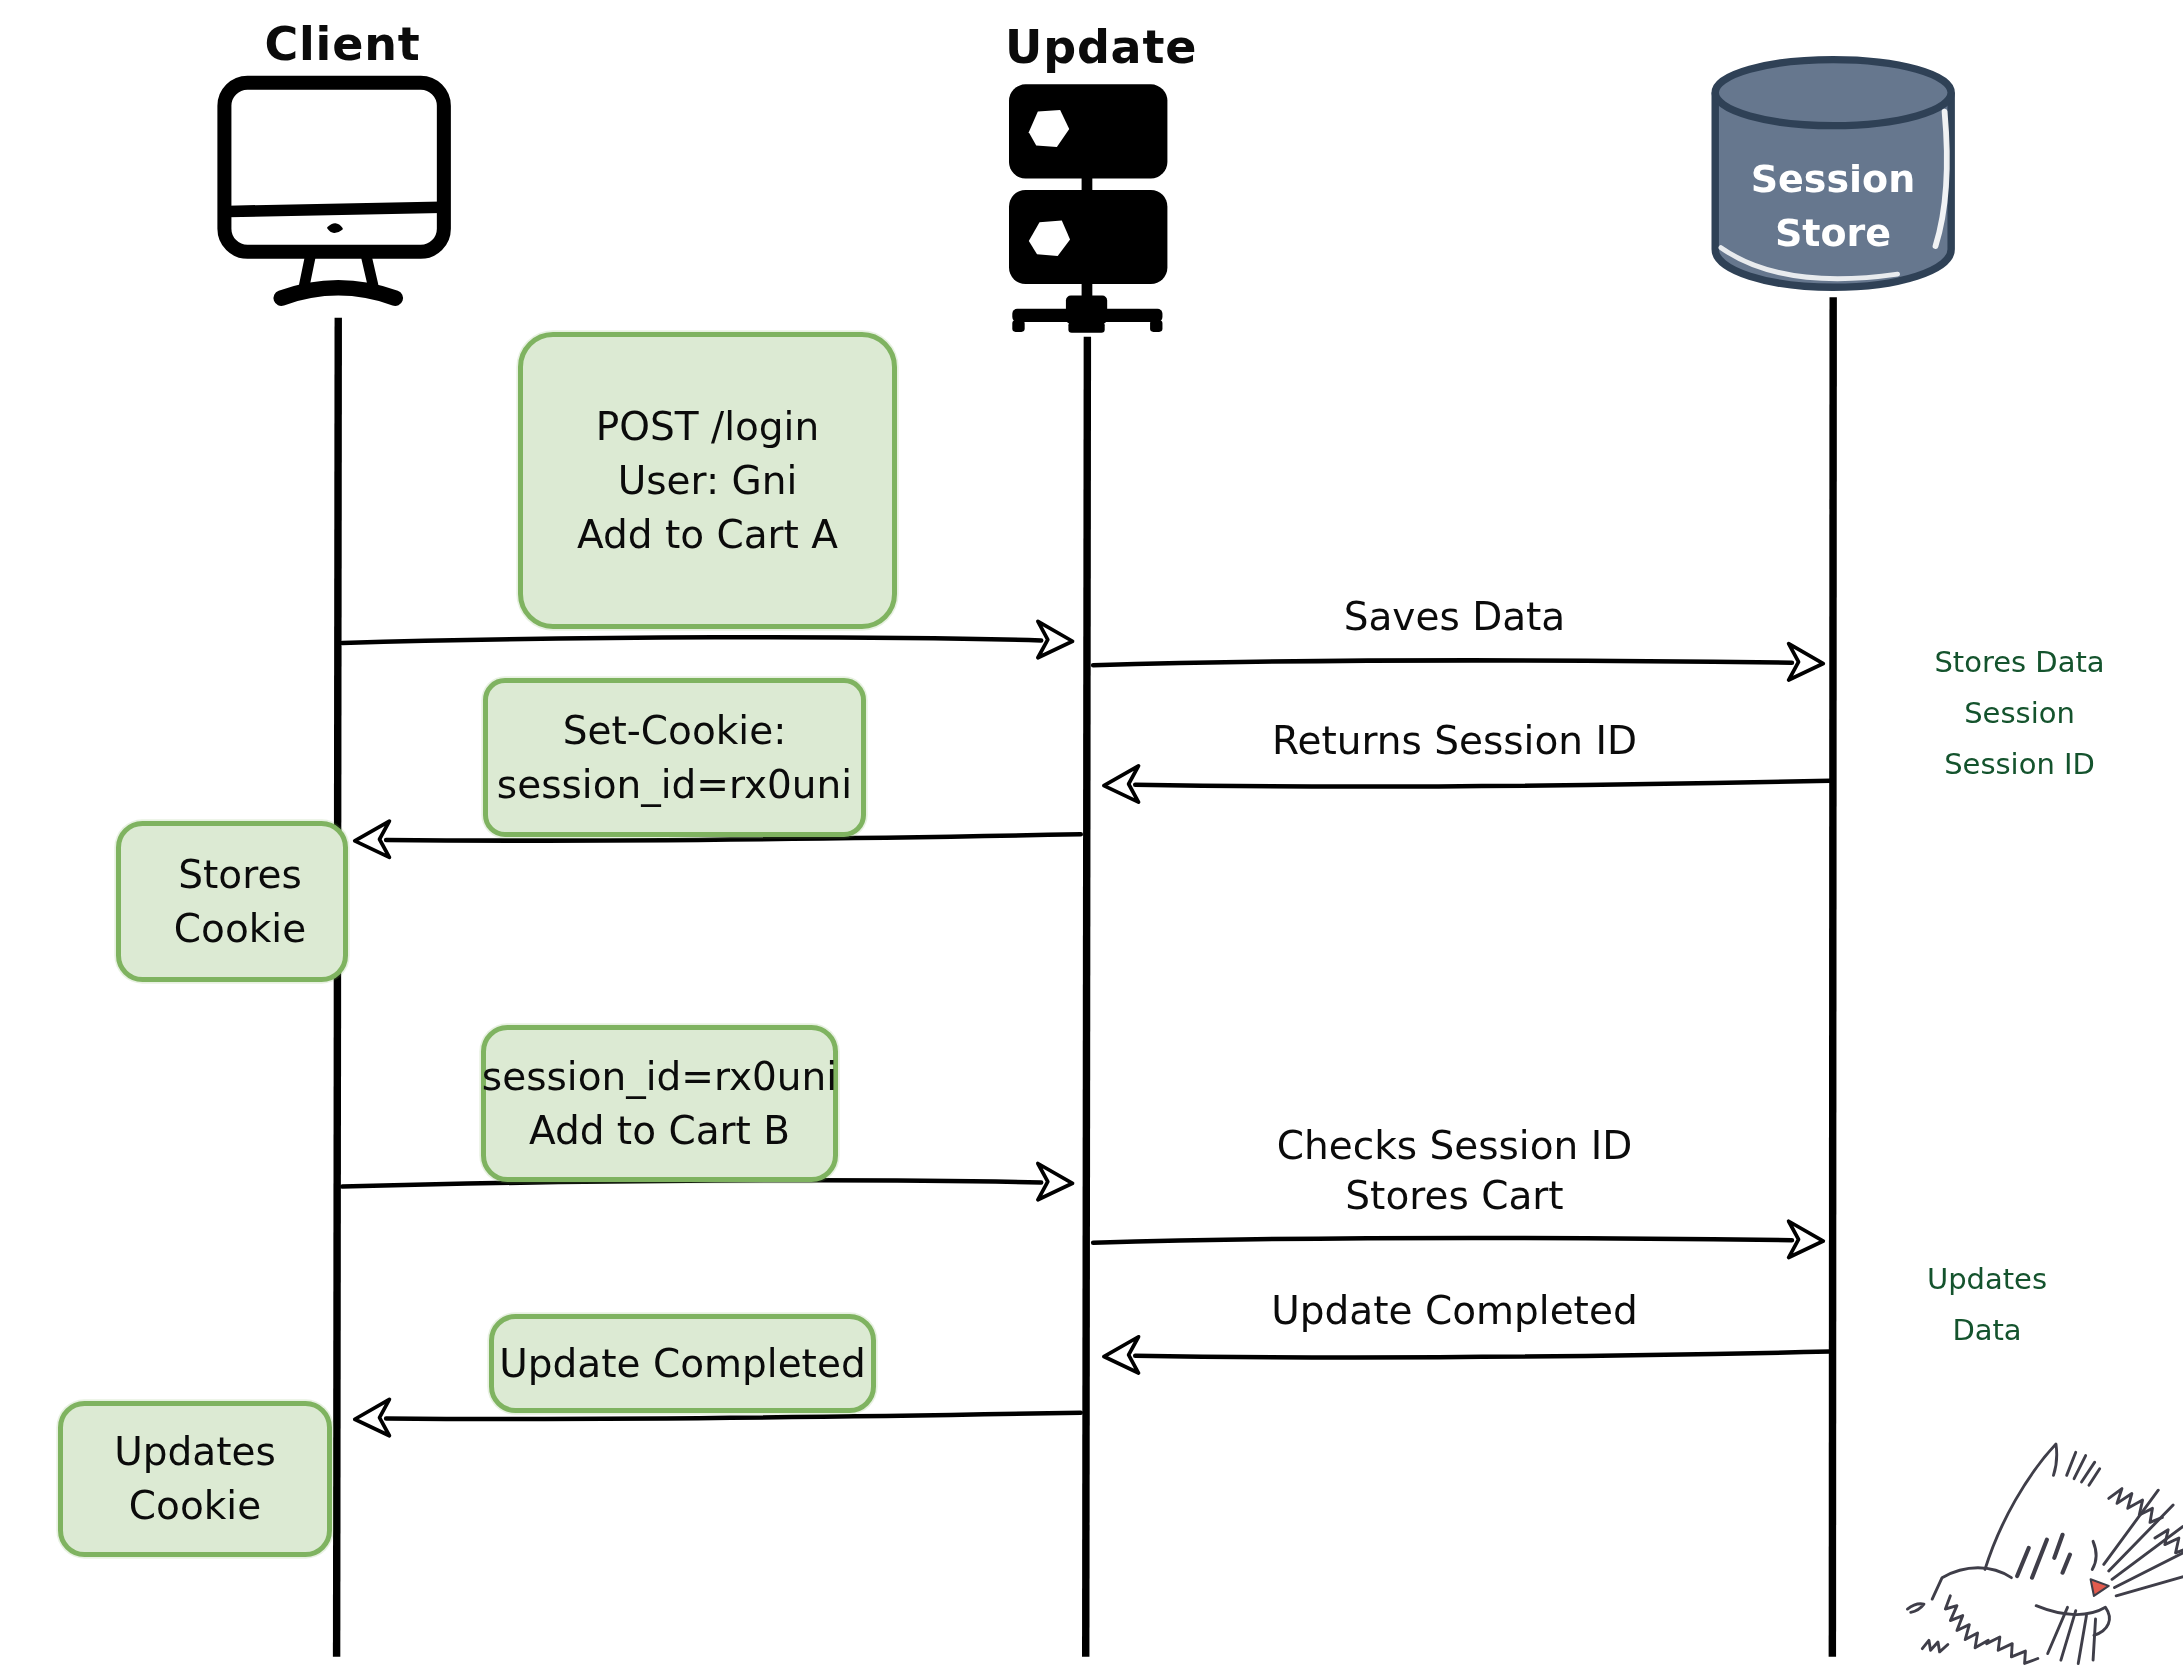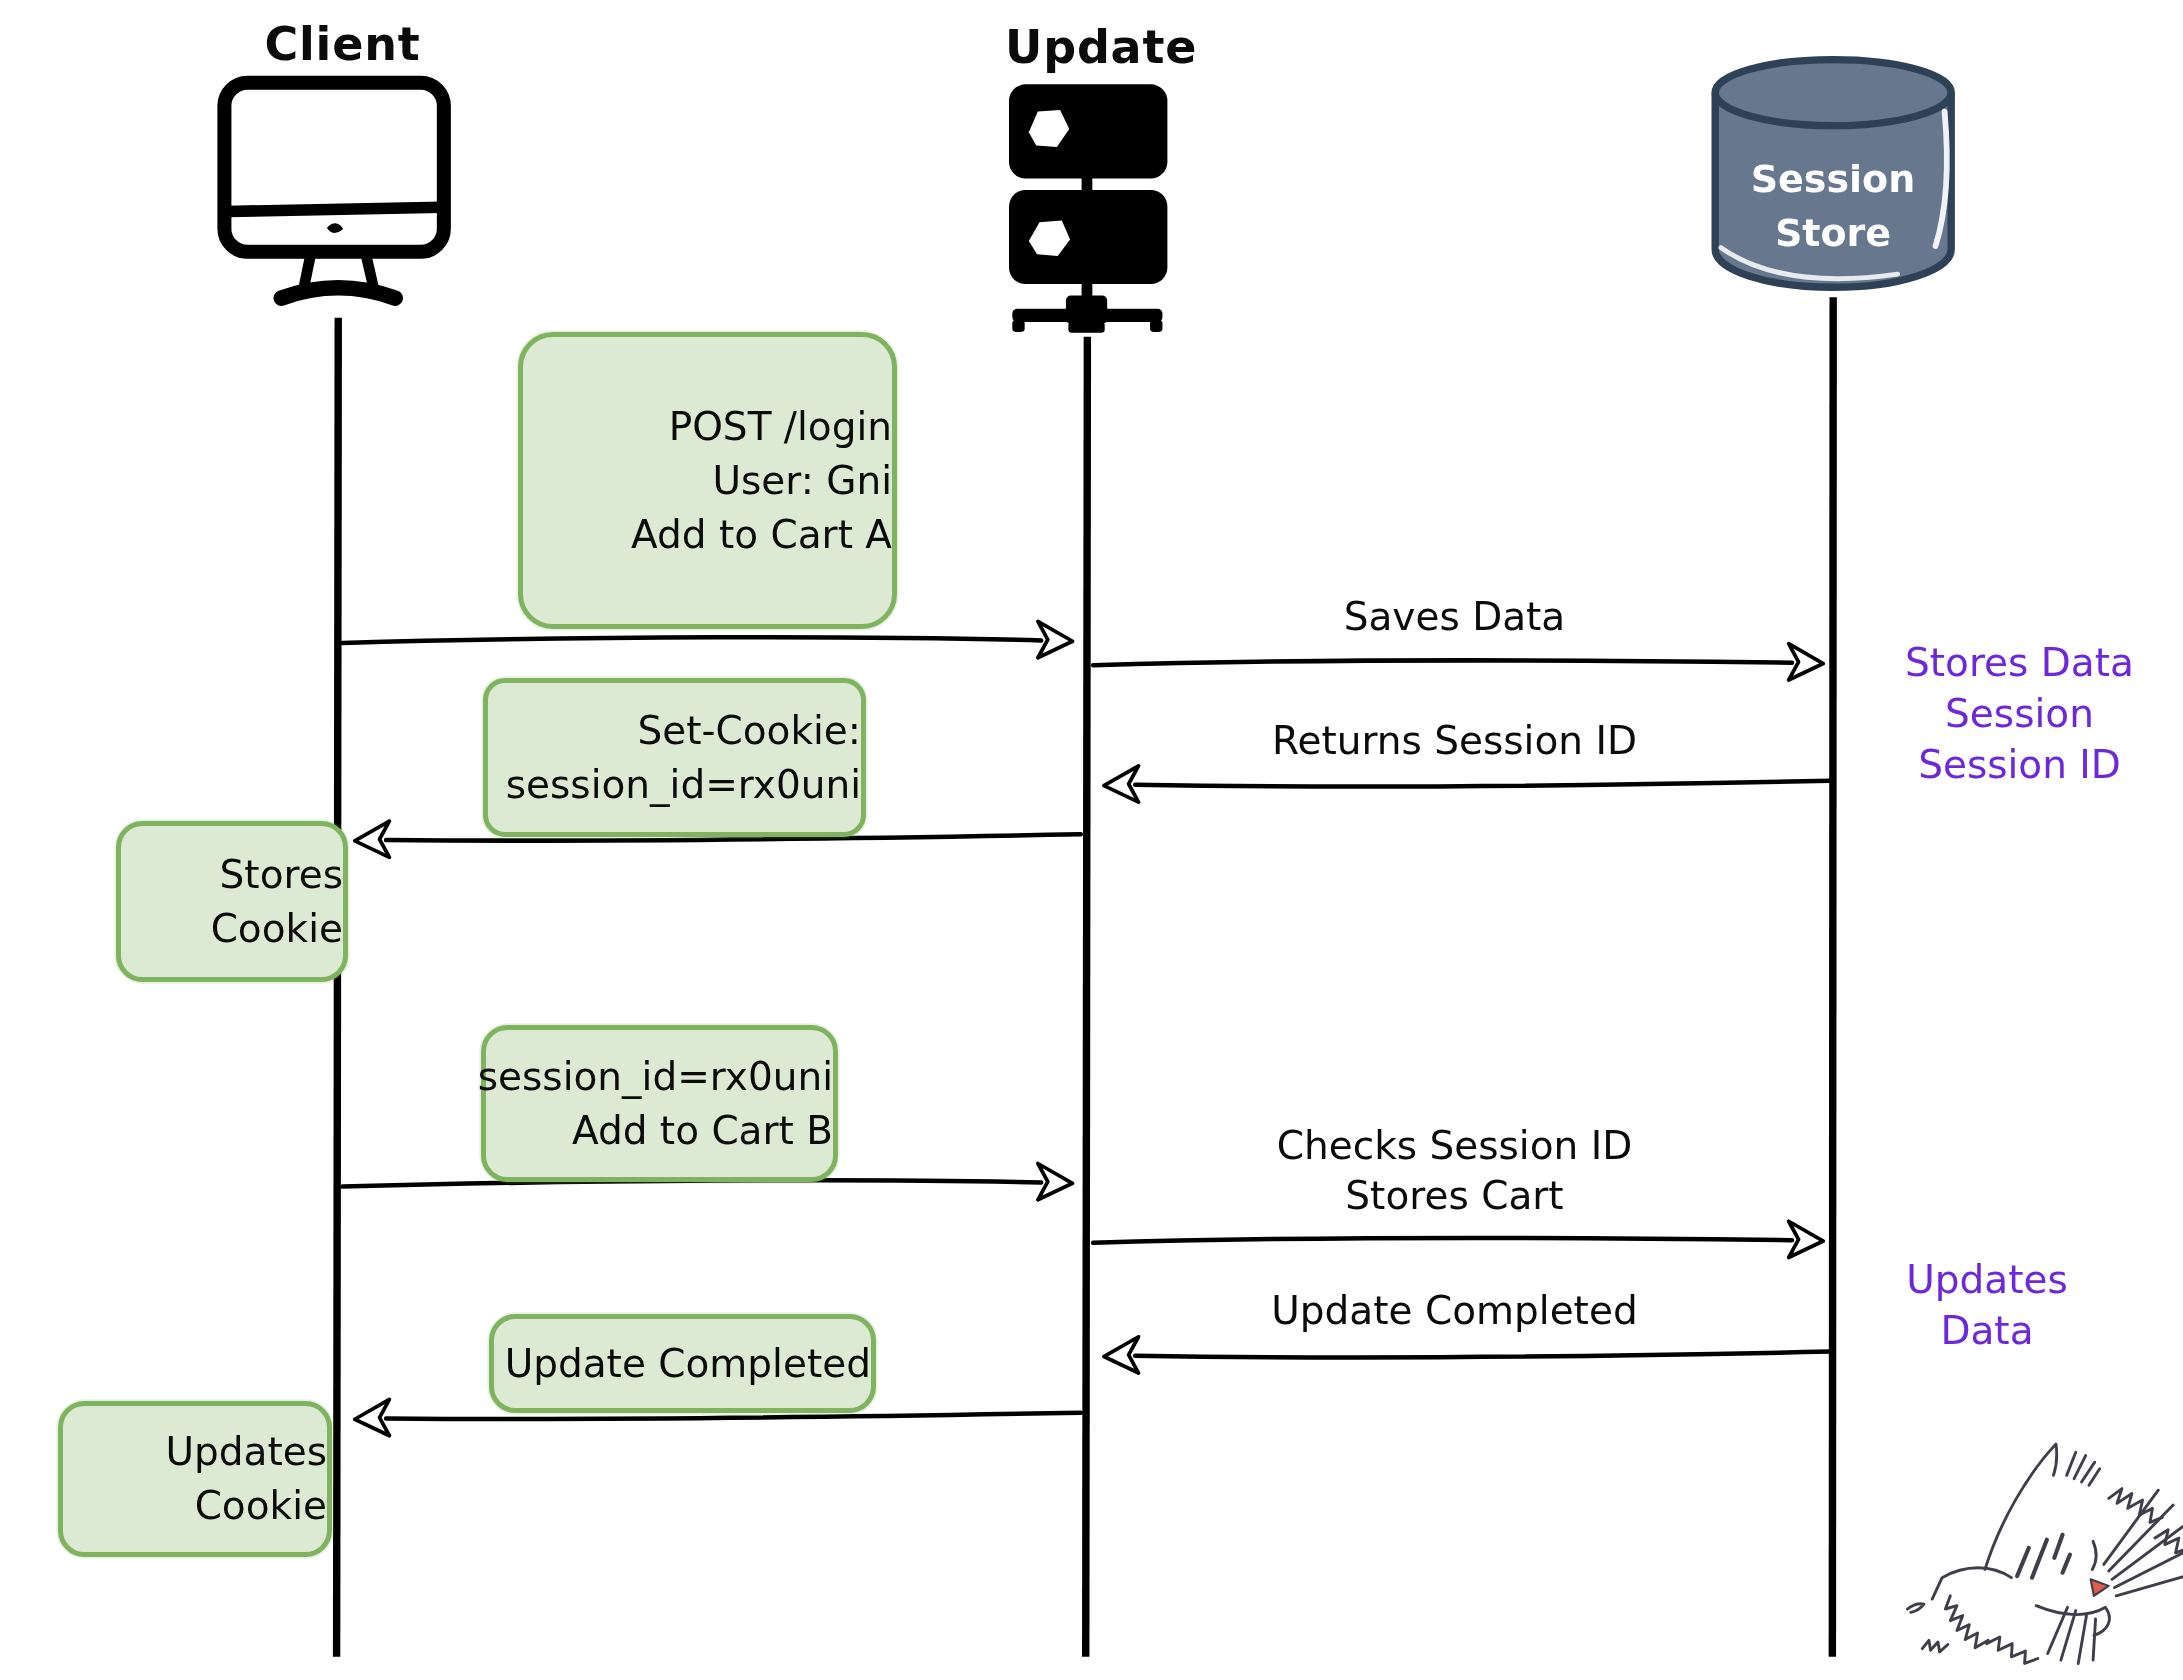--- a/index.html
+++ b/index.html
@@ -17,30 +17,30 @@
   .stage{position:relative;width:2183px;height:1681px;background:#ffffff;}
   .layer{position:absolute;left:0;top:0;width:2183px;height:1681px;}
 
   .participant{position:absolute;text-align:center;font-weight:700;
                font-size:46px;letter-spacing:0.8px;color:#0b0b0b;}
   .db-label{position:absolute;text-align:center;color:#ffffff;font-weight:700;
             font-size:38px;line-height:54px;}
   .db-label span{display:block;}
 
   .note{position:absolute;display:flex;flex-direction:column;justify-content:center;
-        align-items:flex-end;background:var(--note-fill);
+        align-items:center;background:var(--note-fill);
         border:5px solid var(--note-border);border-radius:26.4px;
         box-shadow:0 0 0 1.7px rgba(127,179,96,.18);
         font-size:39px;line-height:54px;text-align:center;color:#0b0b0b;}
   .note span{display:block;white-space:nowrap;}
   .note.big{border-radius:35px;}
 
   .msg{position:absolute;text-align:center;font-size:39px;line-height:50px;color:#0b0b0b;}
   .msg span{display:block;white-space:nowrap;}
-  .ann{position:absolute;text-align:center;font-size:39px;line-height:51px;color:#6d28d9;}
+  .ann{position:absolute;text-align:center;font-size:29px;line-height:51px;color:#14532d;}
   .ann span{display:block;white-space:nowrap;}
 </style>
 </head>
 <body>
 
 <div class="stage">
 
   <svg class="layer" viewBox="0 0 2646 2037">
 
     <path d="M410,385 L408,2008" stroke="var(--ink)" stroke-width="9" fill="none"></path>

